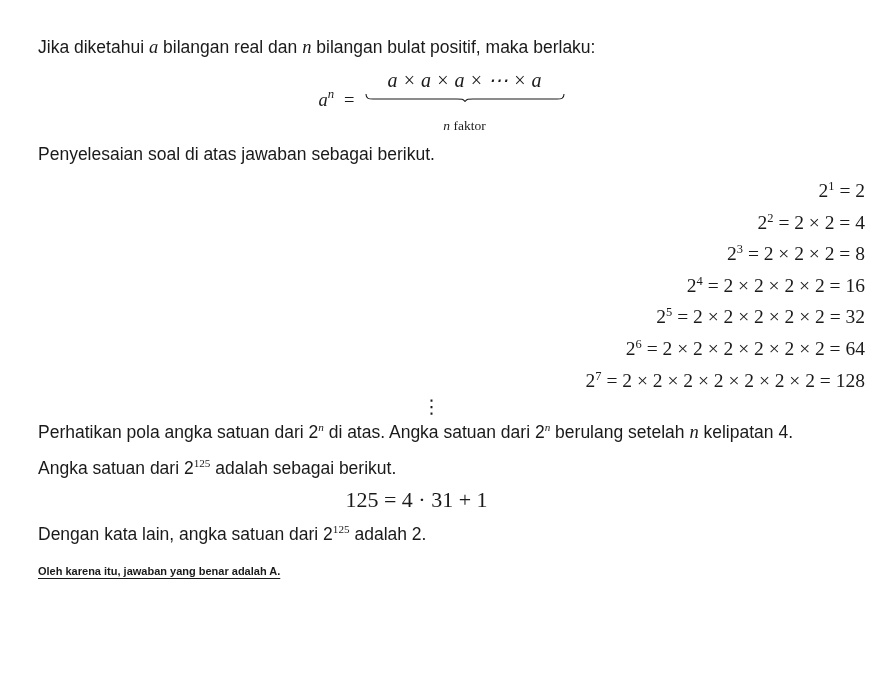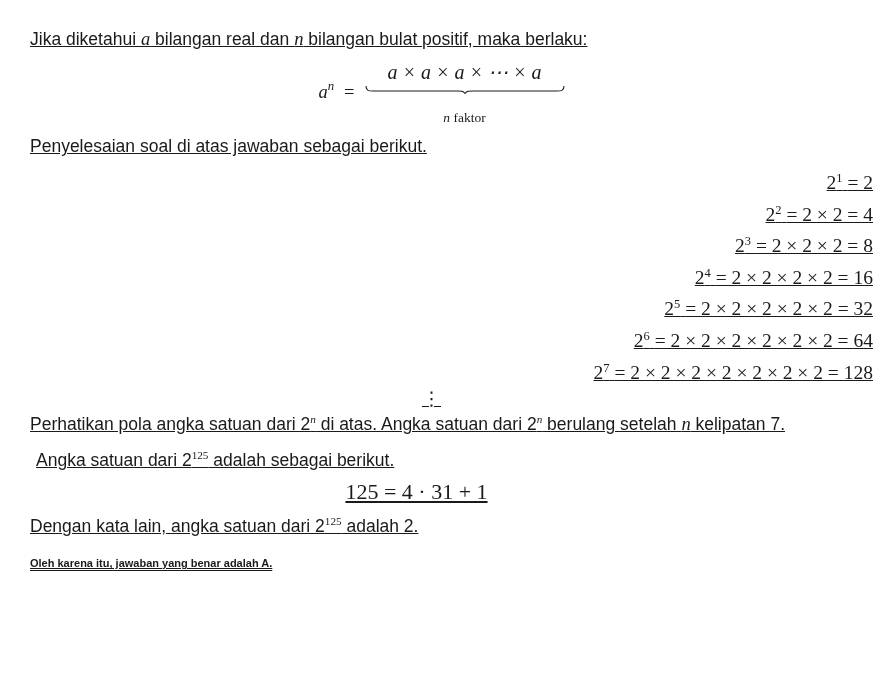--- a/index.html
+++ b/index.html
@@ -11,23 +11,22 @@
     width: 873px;
     height: 691px;
     font-family: "Liberation Sans", sans-serif;
     color: #1a1a1a;
     overflow: hidden;
   }
   .page {
     position: relative;
     width: 873px;
     height: 578px;
-    padding: 0;
+    padding: 8px;
     box-sizing: border-box;
-    text-decoration: underline;
   }
   .line {
     font-size: 17.5px;
     line-height: 1.42;
     margin: 0 0 6px 0;
   }
   .intro {
     padding: 26px 30px 0 30px;
   }
   .mi {
@@ -117,21 +116,20 @@
     line-height: 1;
   }
   .para {
     padding: 0 30px 0 30px;
     font-size: 17.5px;
     line-height: 1.5;
     margin: 0 0 8px 0;
   }
   .para.tight {
     margin-bottom: 6px;
-    margin-left: 6px;
   }
   .center-eq {
     text-align: center;
     font-family: "Liberation Serif", serif;
     font-size: 22px;
     margin: 6px 0 8px 0;
     padding-right: 40px;
   }
   .conclusion {
     padding: 10px 30px 0 30px;
@@ -173,21 +171,21 @@
     <div class="eq"><span>2</span><sup class="expn">3</sup> <span>= 2 × 2 × 2 = 8</span></div>
     <div class="eq"><span>2</span><sup class="expn">4</sup> <span>= 2 × 2 × 2 × 2 = 16</span></div>
     <div class="eq"><span>2</span><sup class="expn">5</sup> <span>= 2 × 2 × 2 × 2 × 2 = 32</span></div>
     <div class="eq"><span>2</span><sup class="expn">6</sup> <span>= 2 × 2 × 2 × 2 × 2 × 2 = 64</span></div>
     <div class="eq"><span>2</span><sup class="expn">7</sup> <span>= 2 × 2 × 2 × 2 × 2 × 2 × 2 = 128</span></div>
   </div>
 
   <div class="vdots">⋮</div>
 
   <div class="para">
-    <span>Perhatikan pola angka satuan dari 2</span><sup class="exp">n</sup><span> di atas. Angka satuan dari 2</span><sup class="exp">n</sup><span> berulang setelah </span><span class="mi">n</span><span> kelipatan 7.</span>
+    <span>Perhatikan pola angka satuan dari 2</span><sup class="exp">n</sup><span> di atas. Angka satuan dari 2</span><sup class="exp">n</sup><span> berulang setelah </span><span class="mi">n</span><span> kelipatan 4.</span>
   </div>
 
   <div class="para tight">
     <span>Angka satuan dari 2</span><sup class="expn">125</sup><span> adalah sebagai berikut.</span>
   </div>
 
   <div class="center-eq">125 = 4 · 31 + 1</div>
 
 
   <div class="para">

